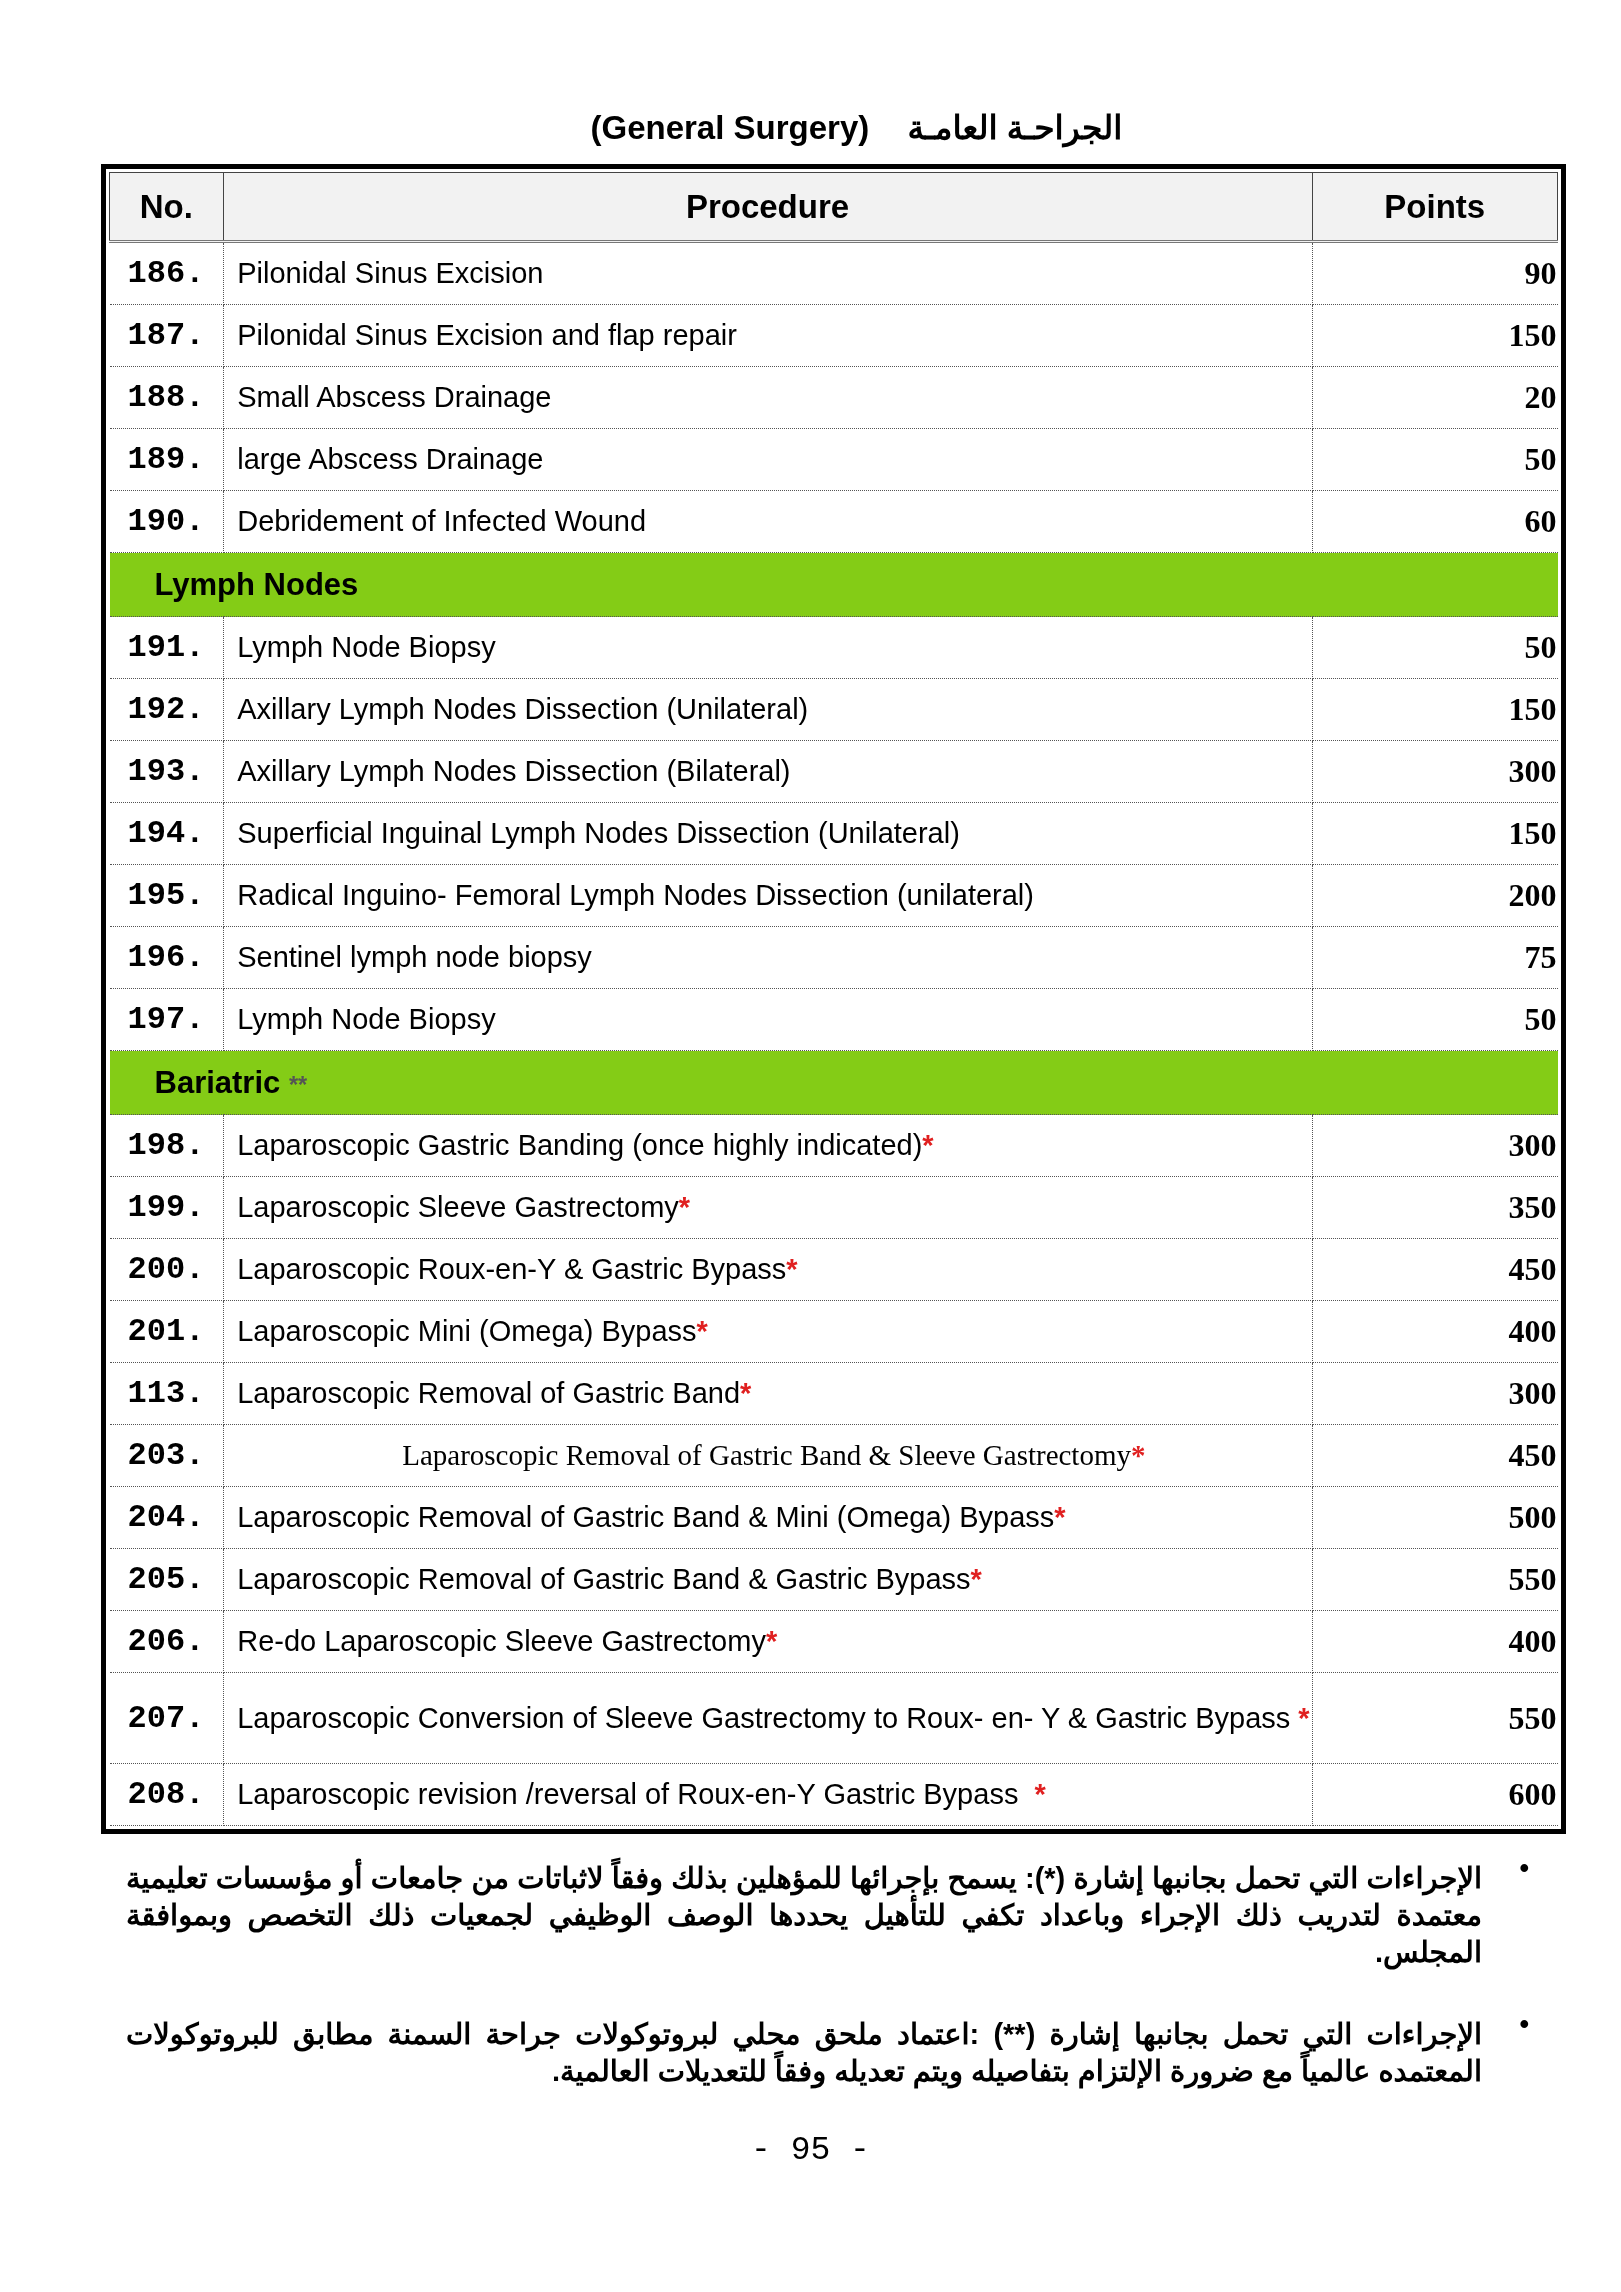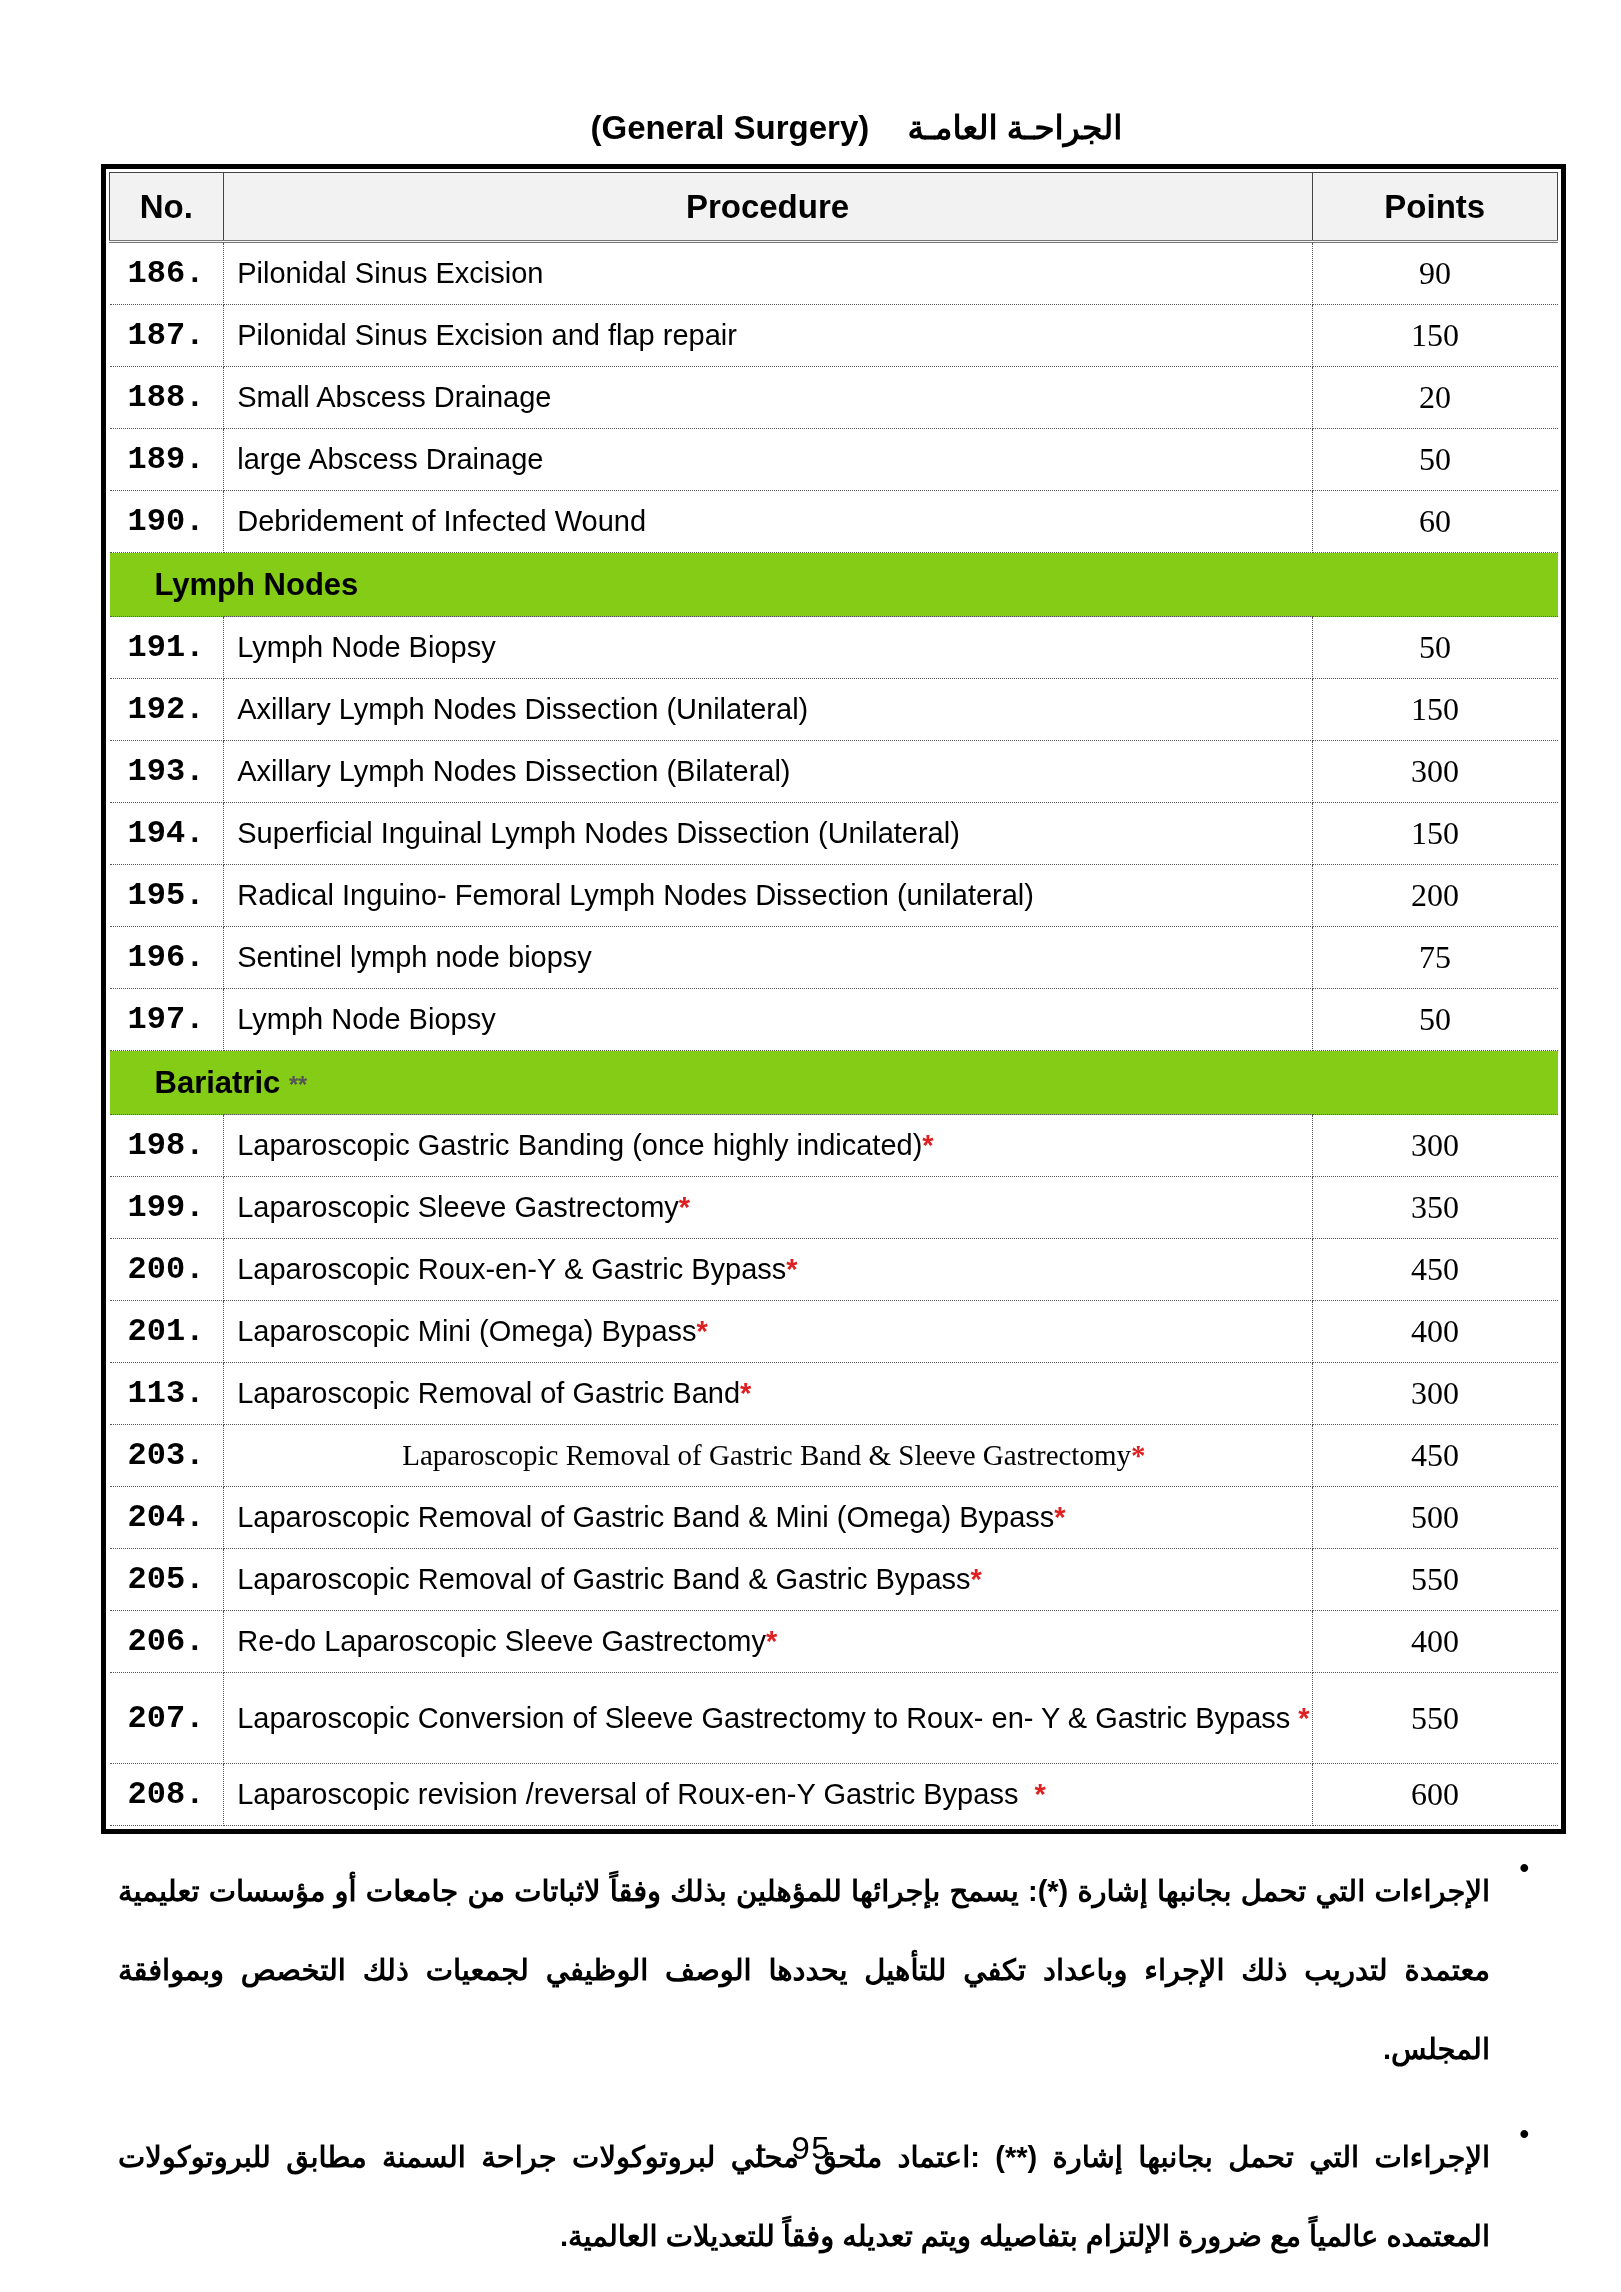--- a/index.html
+++ b/index.html
@@ -5,30 +5,30 @@
   html, body { margin:0; padding:0; background:#ffffff; }
   body { width:1621px; height:2293px; position:relative; font-family:"Liberation Sans", sans-serif; color:#000; }
   .title { position:absolute; top:108px; left:0; width:1621px; text-align:center; font-weight:bold; font-size:33px;padding-left:46px; }
   .title .ar { margin-left:29px; }
   .frame { position:absolute; left:101px; top:164px; width:1465px; border:5.9px solid #000; padding:3px; box-sizing:border-box; }
   table { width:100%; border-collapse:collapse; }
   th { background:#f2f2f2; font-size:33px; font-weight:bold; height:65px; border:1px solid #444; border-bottom:3.9px double #777; }
   td { border-top:1px dotted #555; border-bottom:1px dotted #555; height:59px; font-size:29px; }
   td.no { width:111px; text-align:center; font-family:Liberation Mono, monospace; font-weight:bold; font-size:32px; border-right:1px dotted #555; }
   td.proc { padding-left:13.7px; border-right:1px dotted #555; }
-  td.pts { width:243px; text-align:center; font-family:"Liberation Serif", serif; font-weight:normal; font-size:32px; }
+  td.pts { width:243px; text-align:right; font-family:"Liberation Serif", serif; font-weight:bold; font-size:32px; }
   tr.section td { background:#84cc16; font-weight:bold; font-size:31px; padding-left:45px; height:61px; }
   tr.tall td { height:88px; line-height:43px; }
   .star { color:#e02020; font-weight:bold; }
   .star-sec { color:#555; font-size:23.5px; }
   .serifrow { font-family:"Liberation Serif", serif;text-align:center; }
   .notes { position:absolute; top:1852px; left:118px; width:1411px; direction:rtl; text-align:justify; font-weight:bold; font-size:29px; }
   .note { display:flex; margin-bottom:29px; }
   .bullet { width:39px; flex-shrink:0; font-size:27.4px; }
-  .note p { margin:0; line-height:79px; }
+  .note p { margin:8px; line-height:37px; }
   .page-num { position:absolute; top:2132px; left:0; width:1621px; text-align:center; font-family:Liberation Mono, monospace; font-size:33px; }
 </style>
 </head>
 <body>
 
 <div class="title">
   <span>(General Surgery)</span>
   <span class="ar">الجراحـة العامـة</span>
 </div>
 

